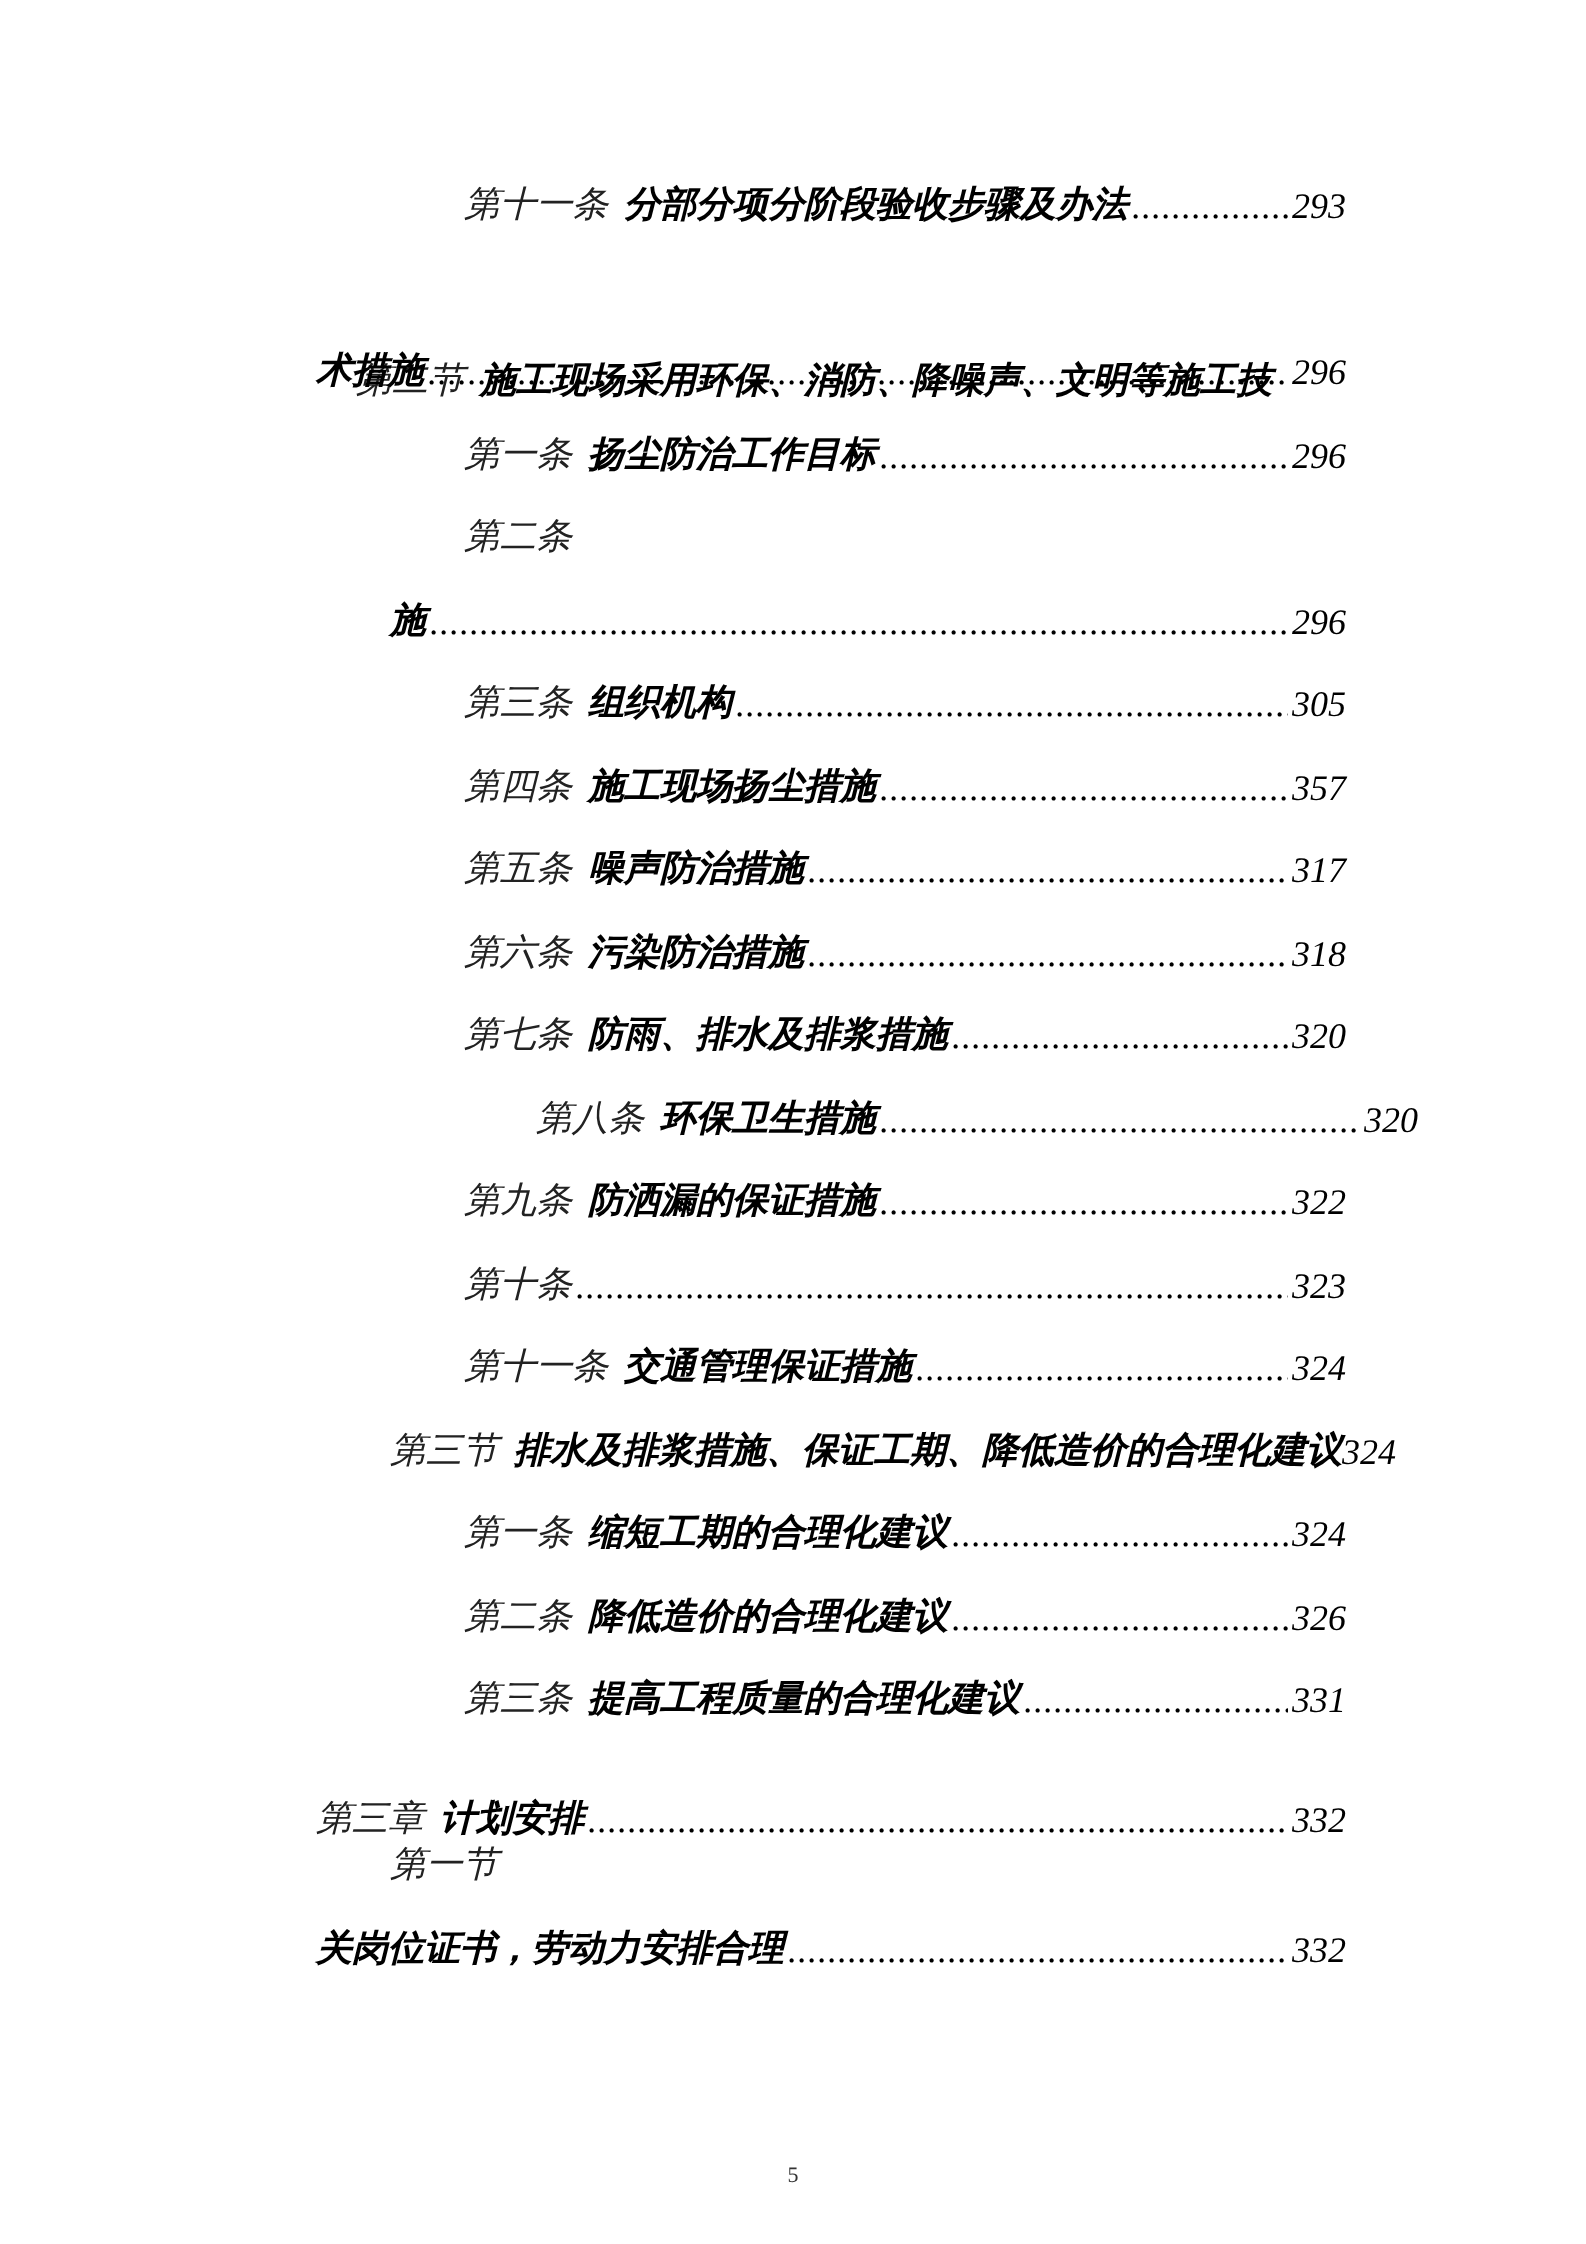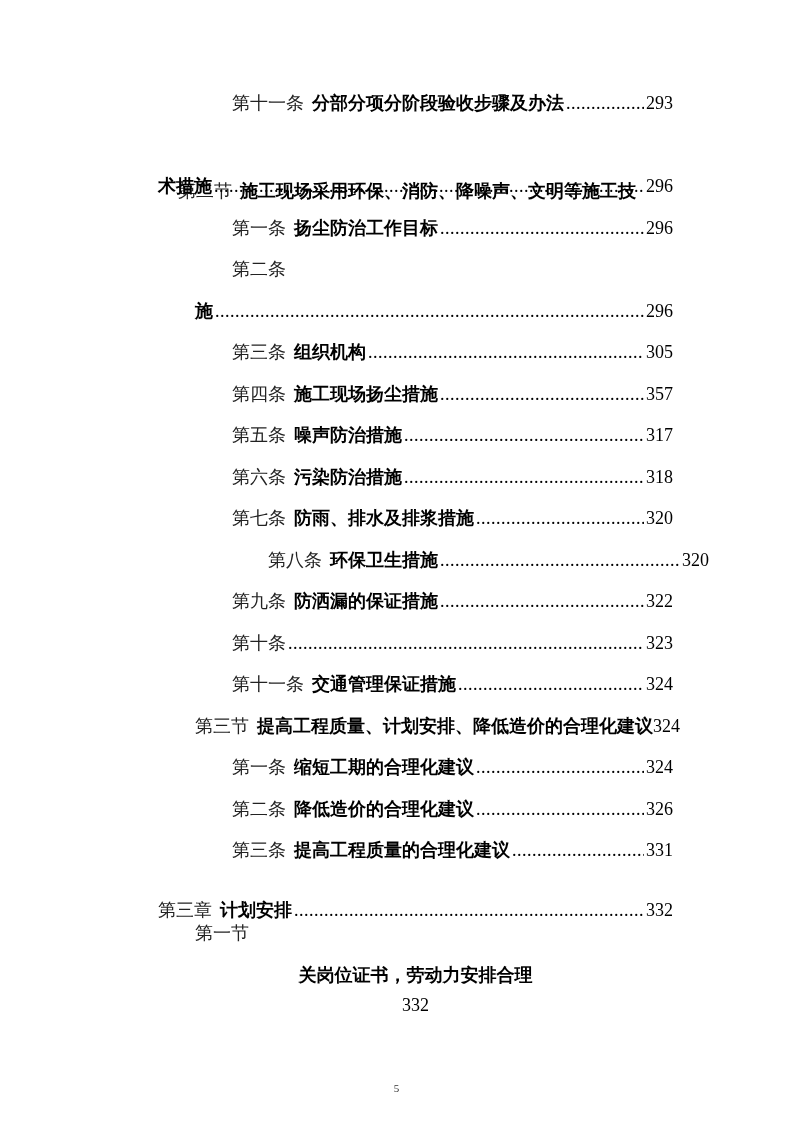--- a/index.html
+++ b/index.html
@@ -26,24 +26,25 @@
     .toc {
       position: absolute;
       left: 0;
       top: 88px;
       width: 793px;
     }
     .toc-line {
       position: absolute;
       height: 30px;
       display: flex;
-      align-items: center;
+      align-items: flex-start;
       font-size: 18px;
       line-height: 30px;
       white-space: nowrap;
+      font-style: italic;
     }
     .toc-label {
       font-weight: normal;
       color: #222;
       flex: none;
     }
     .toc-title {
       font-weight: bold;
       flex: none;
       margin-left: 8px;
@@ -177,21 +178,21 @@
 
     <div class="toc-line" style="top:581px; left:232px; width:441px;">
       <span class="toc-label">第十一条</span>
       <span class="toc-title">交通管理保证措施</span>
       <span class="toc-leader"></span>
       <span class="toc-page">324</span>
     </div>
 
     <div class="toc-line" style="top:622.5px; left:195px;">
       <span class="toc-label">第三节</span>
-      <span class="toc-title">提高工程质量、计划安排、降低造价的合理化建议</span>
+      <span class="toc-title">排水及排浆措施、保证工期、降低造价的合理化建议</span>
       <span class="toc-page">324</span>
     </div>
 
     <div class="toc-line" style="top:664px; left:232px; width:441px;">
       <span class="toc-label">第一条</span>
       <span class="toc-title">缩短工期的合理化建议</span>
       <span class="toc-leader"></span>
       <span class="toc-page">324</span>
     </div>
 
@@ -213,21 +214,21 @@
       <span class="toc-label">第三章</span>
       <span class="toc-title">计划安排</span>
       <span class="toc-leader"></span>
       <span class="toc-page">332</span>
     </div>
 
     <div class="toc-line" style="top:830px; left:195px; width:480px;">
       <span class="toc-label">第一节</span>
     </div>
 
-    <div class="toc-line" style="top:871.5px; left:158px; width:515px;flex-direction:column;">
+    <div class="toc-line" style="top:871.5px; left:158px; width:515px;">
       <span class="toc-title nogap">关岗位证书，劳动力安排合理</span>
       <span class="toc-leader"></span>
       <span class="toc-page">332</span>
     </div>
 
   </div>
 
   <div class="footer-page">5</div>
 </div>
 

